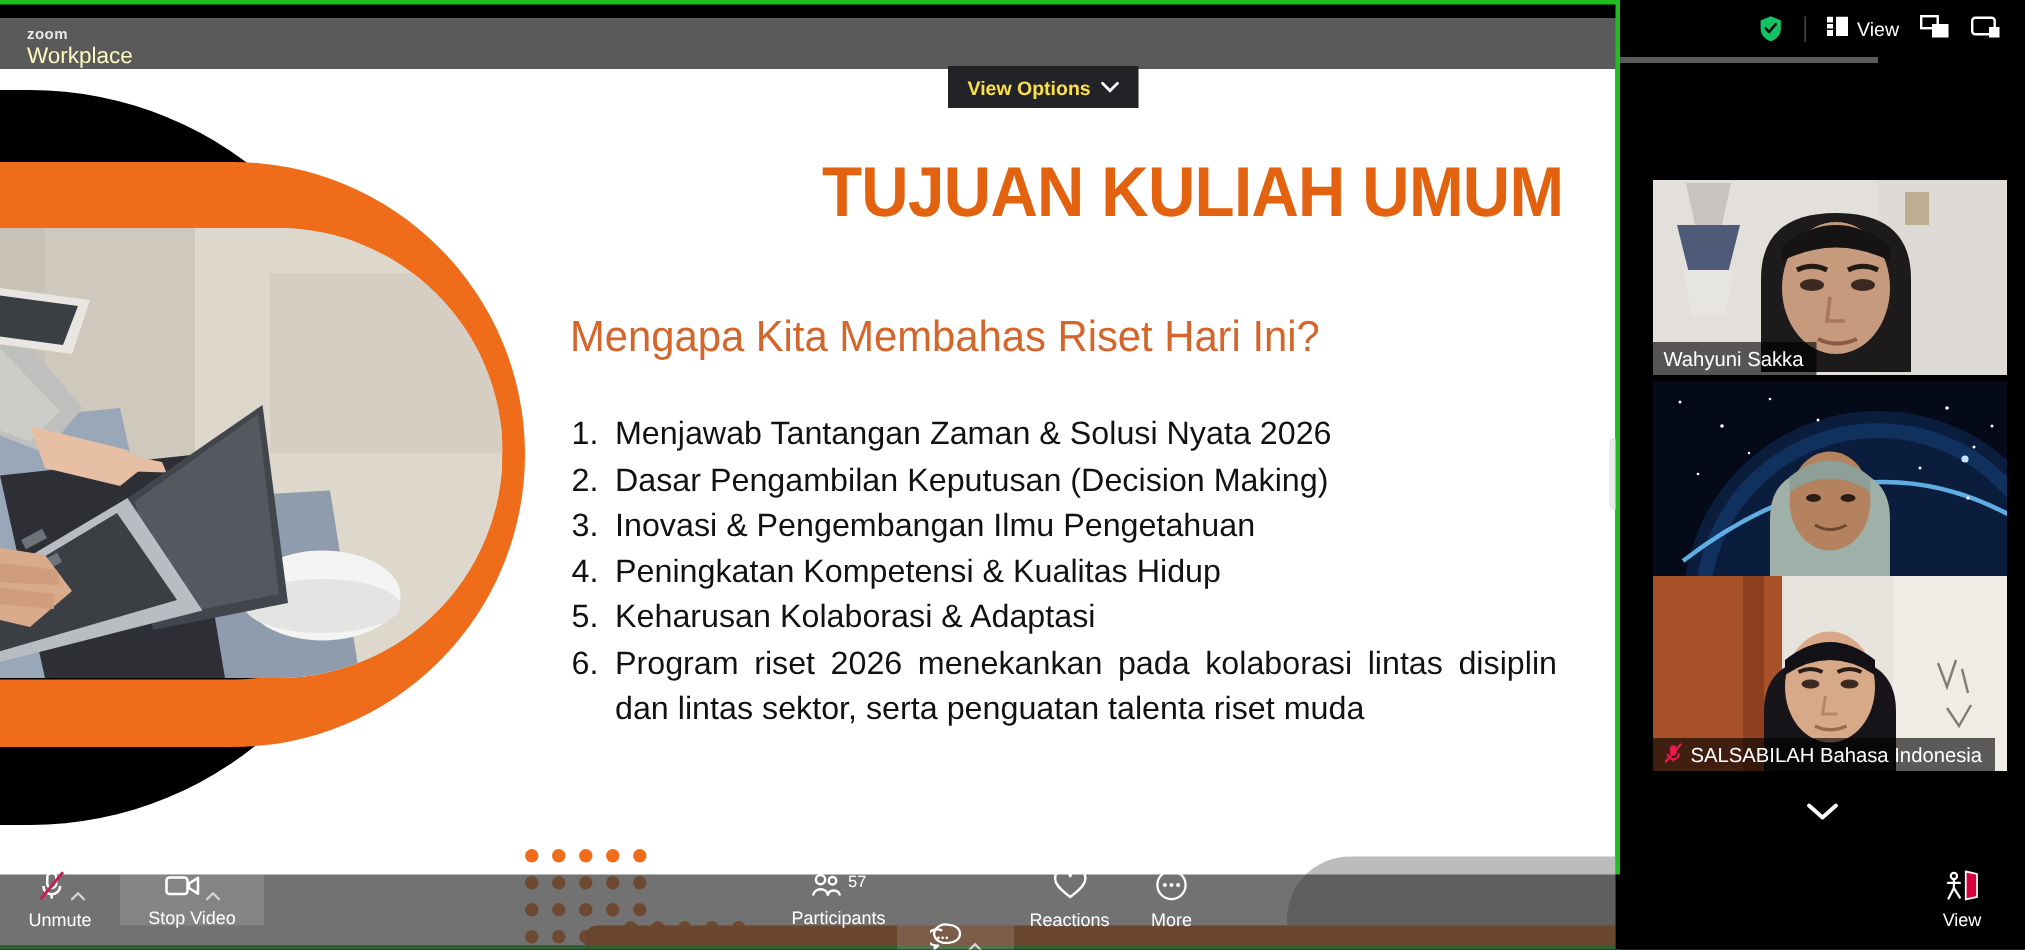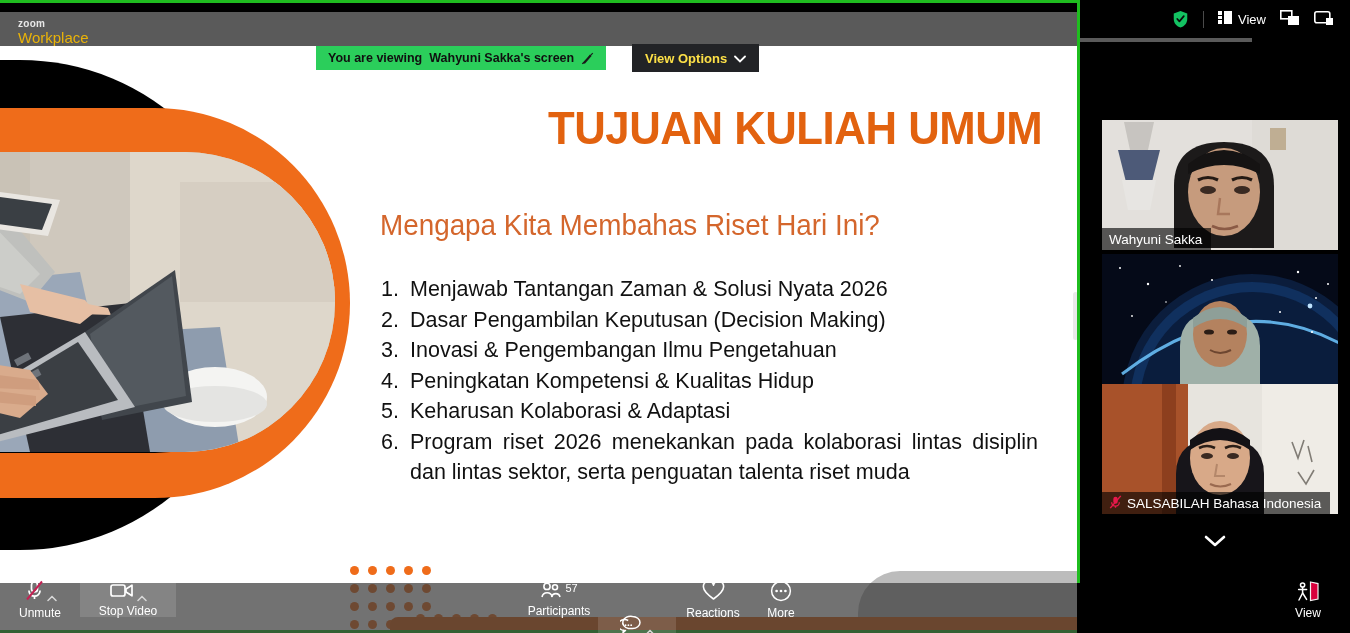--- a/index.html
+++ b/index.html
@@ -27,21 +27,21 @@
   #zoom-header {
     position: absolute; left: 0; top: 12px; width: 1252px; height: 34px;
     background: #5a5a5a;
   }
   #zoom-logo-small {
     position: absolute; left: 18px; top: 6px;
     color: #e8e8e8; font-size: 10px; letter-spacing: .3px; font-weight: 700;
   }
   #zoom-logo-main {
     position: absolute; left: 18px; top: 17px;
-    color: #eab308; font-size: 15px; font-weight: 400;
+    color: #fef9c3; font-size: 15px; font-weight: 400;
   }
 
   
   #viewing-banner {
     position: absolute; left: 316px; top: 46px;
     height: 24px; background: #2bce5b;
     display: flex; align-items: center; padding: 0 12px;
     z-index: 30;
   }
   #viewing-banner .txt { color: #101010; font-size: 12.5px; font-weight: 700; }
@@ -337,30 +337,20 @@
           <span class="num">5.</span>
           <span class="body">Keharusan Kolaborasi &amp; Adaptasi</span>
         </li>
         <li class="justified">
           <span class="num">6.</span>
           <span class="body">Program riset 2026 menekankan pada kolaborasi lintas disiplin dan lintas sektor, serta penguatan talenta riset muda</span>
         </li>
       </ul>
     </div>
 
-    <div id="viewing-banner">
-      <span class="txt">You are viewing</span>
-      <span class="txt who">Wahyuni Sakka's screen</span>
-      <span id="mute-slash-icon">
-        <svg width="13" height="13" viewBox="0 0 16 16">
-          <path d="M3 13 L11 3 L13 5 L5 14 L2.5 14.5 Z" fill="#1a1a1a"></path>
-          <line x1="1.5" y1="14.5" x2="14.5" y2="1.5" stroke="#1a1a1a" stroke-width="1.4"></line>
-        </svg>
-      </span>
-    </div>
     <div id="view-options">
       <span class="vo-label">View Options</span>
       <span>
         <svg width="12" height="8" viewBox="0 0 12 8">
             <path d="M1 1.5 L6 6.5 L11 1.5" stroke="#fff" stroke-width="1.8" fill="none" stroke-linecap="round"></path>
           </svg>
       </span>
     </div>
 
     <div id="share-border"></div>

